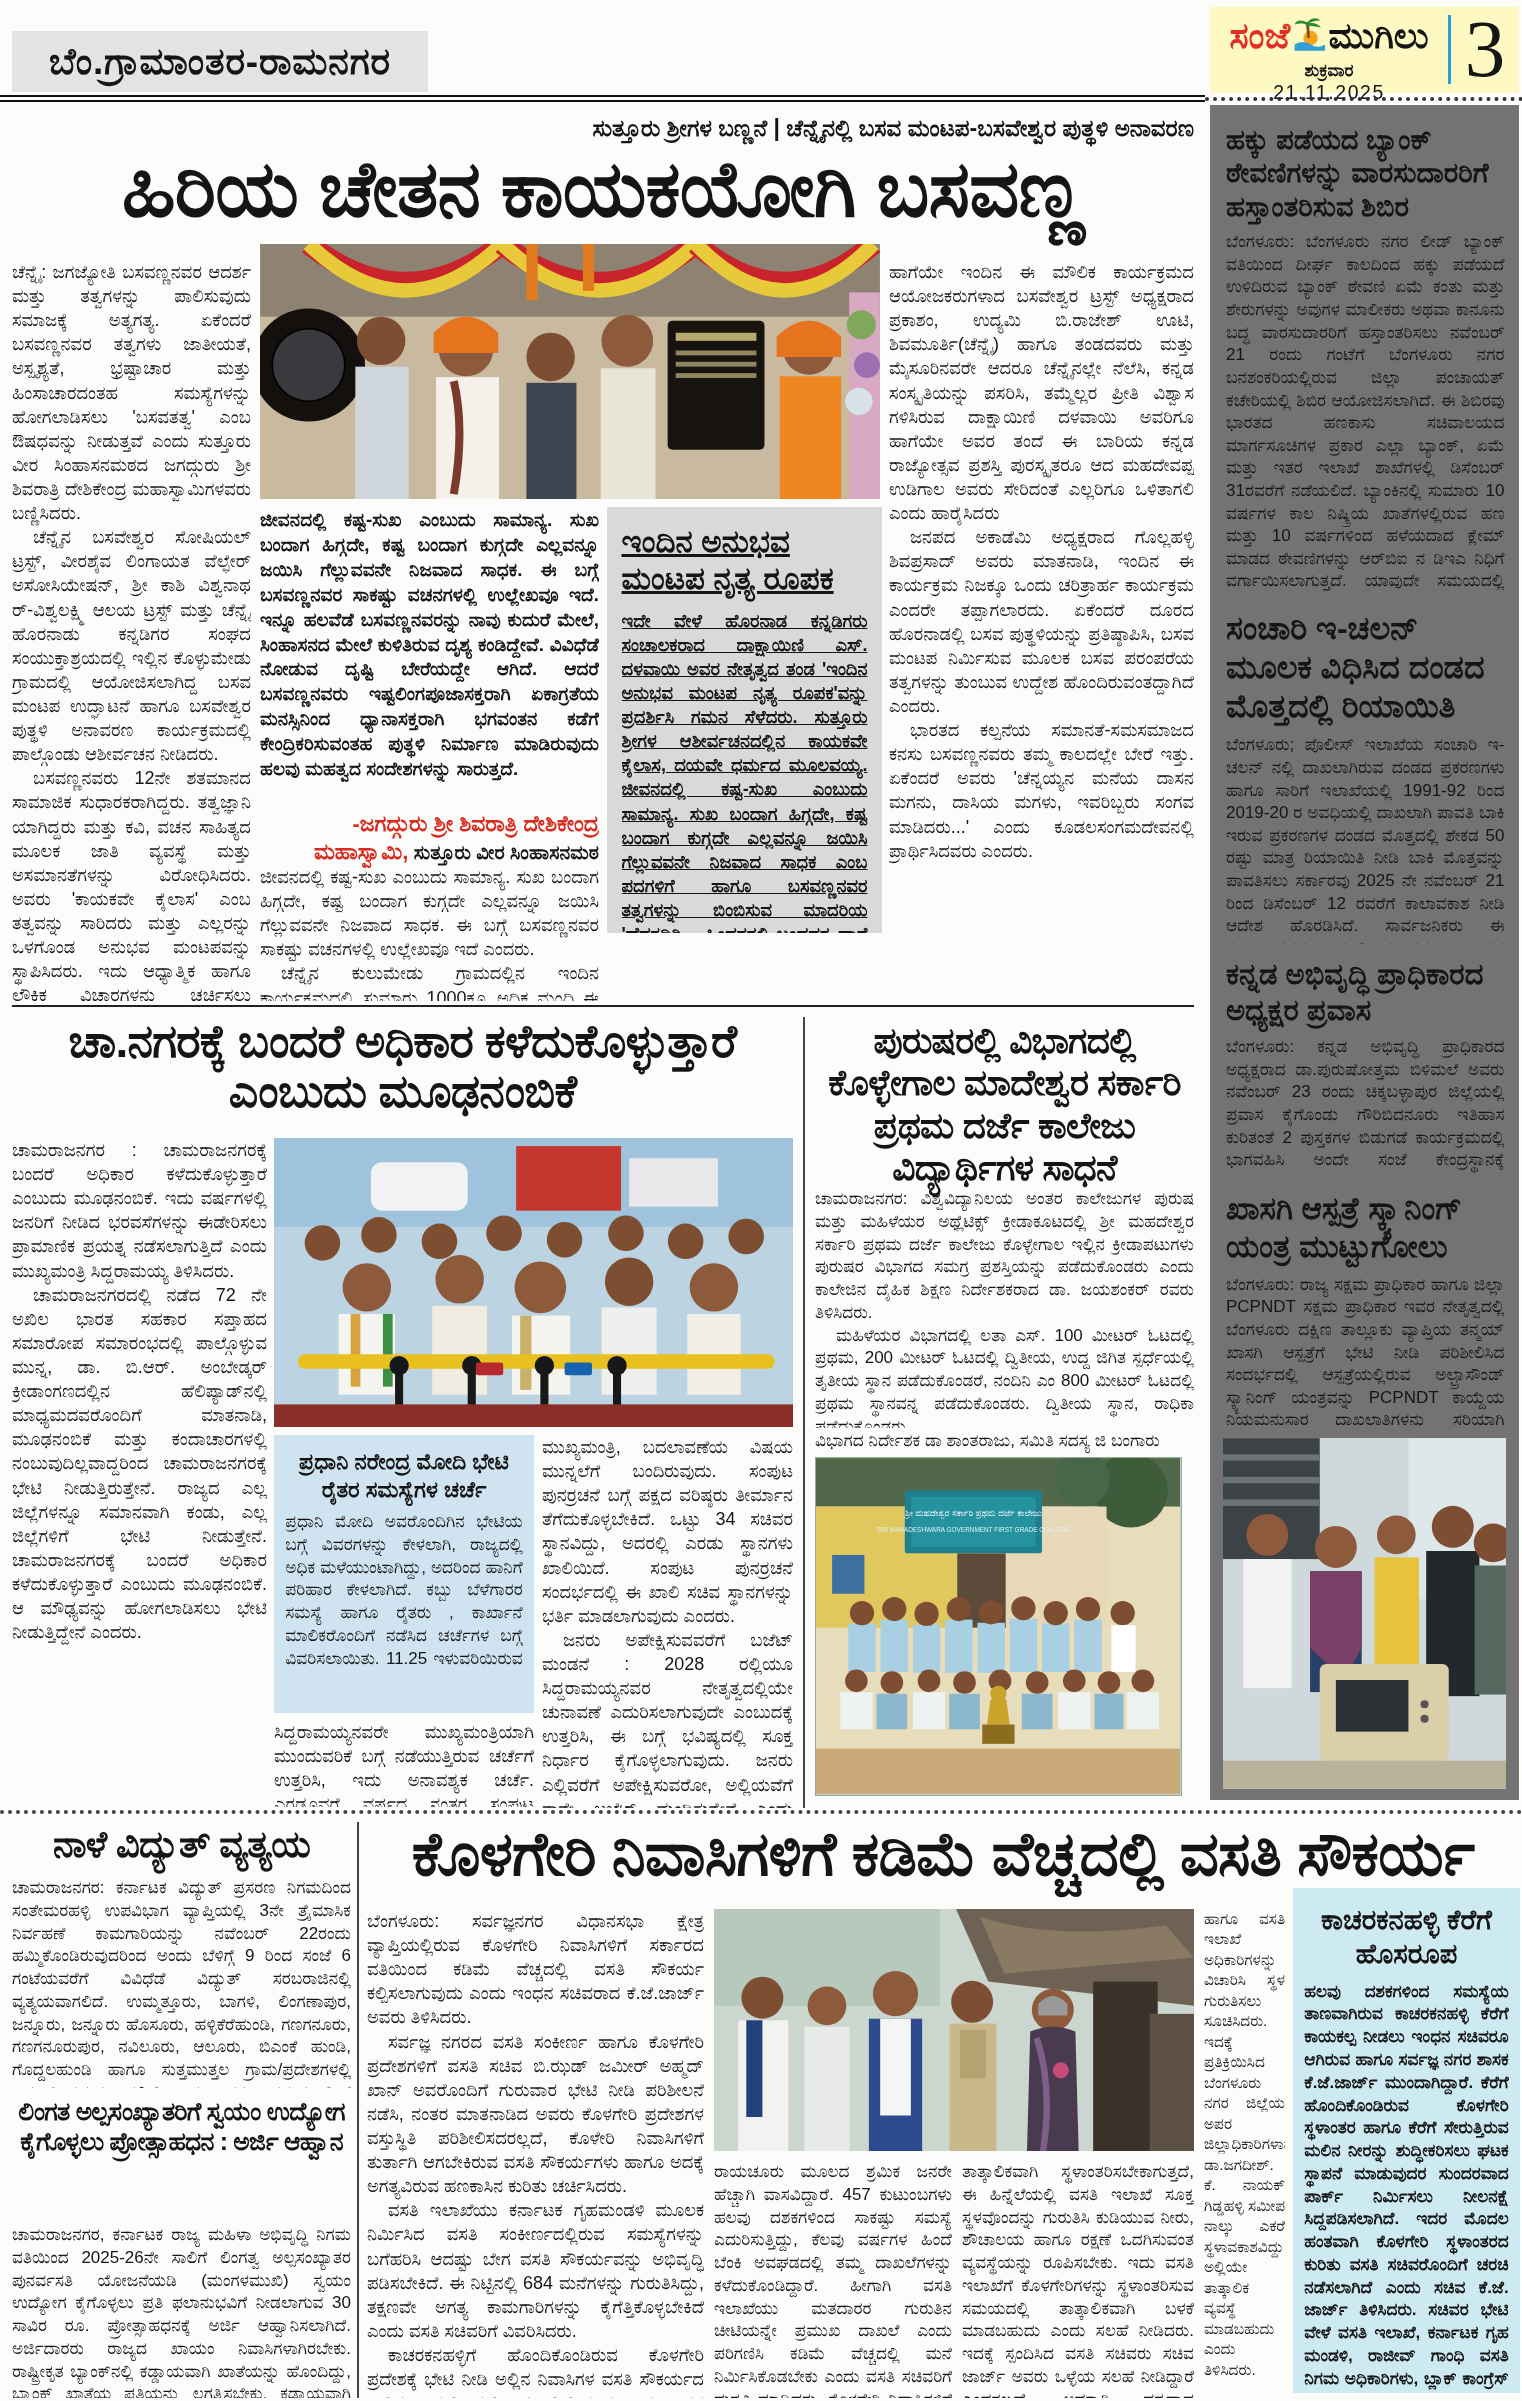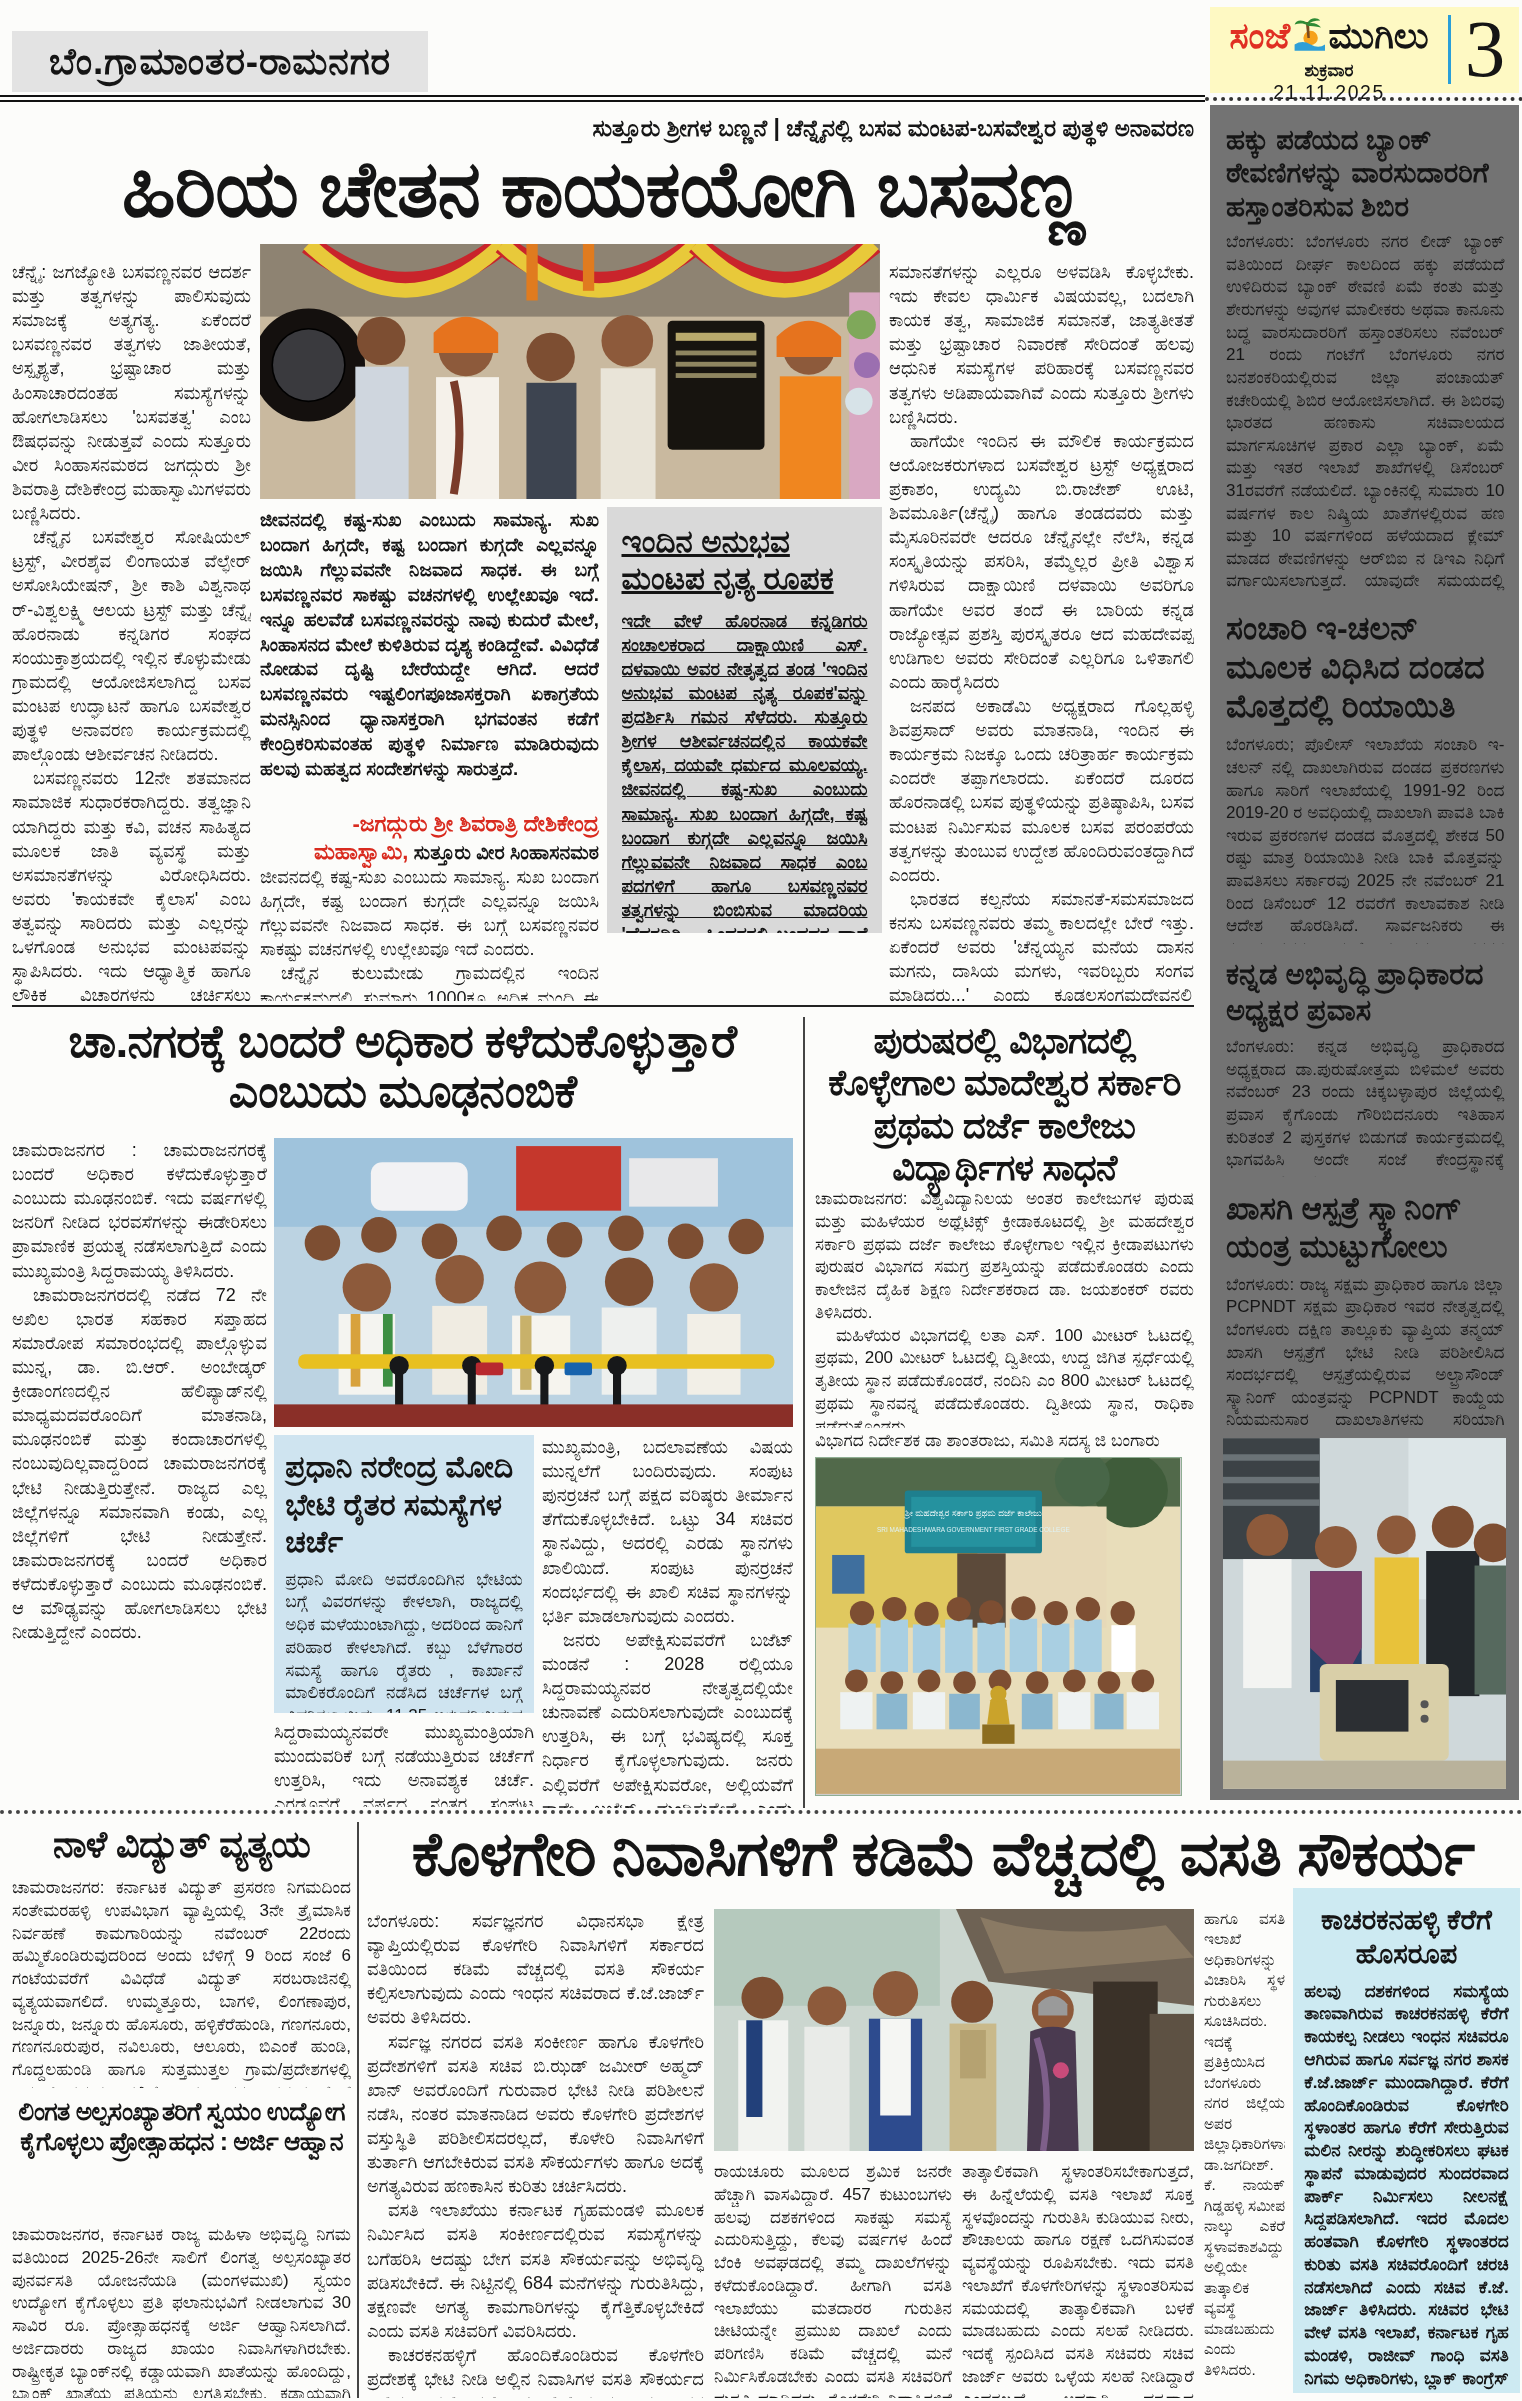--- a/index.html
+++ b/index.html
@@ -32,21 +32,21 @@
   .col { text-align:justify; overflow:hidden; font-size:18px; line-height:1.34; }
   .col p { text-indent:21px; }
   .col p:first-child { text-indent:0; }
   .bold { font-weight:bold; }
   .attr { text-align:right; font-weight:bold; font-size:19.4px; line-height:1.25; }
   .attr .red { color:#d92b1f; font-size:22px; }
   .graybox { background:#d9d9d9; padding:16px 14.5px; overflow:hidden; }
   .graybox h3 { font-size:31px; font-weight:bold; line-height:1.2; margin-bottom:11.3px; }
   .graybox .col { font-weight:bold; font-size:18px; }
   .bluebox { background:#cfe4f0; padding:13px 11.3px; overflow:hidden; }
-  .bluebox h3 { font-size:30px; font-weight:bold; text-align:left; line-height:1.25; margin-bottom:8px; }
+  .bluebox h3 { font-size:22px; font-weight:bold; text-align:center; line-height:1.25; margin-bottom:8px; }
   .bluebox2 { background:#cdeaf2; padding:14.5px 11.3px; overflow:hidden; }
   .bluebox2 h3 { font-size:27.4px; font-weight:bold; text-align:center; line-height:1.25; margin-bottom:9.7px; }
   .bluebox2 .col { font-weight:bold; font-size:17px; }
 
   .sidebar { background:#737373; overflow:hidden; }
   .sb-inner { position:absolute; left:16px; right:14.5px; top:18px; bottom:375px; overflow:hidden; }
   .sb-head { font-weight:bold; line-height:1.22; margin-bottom:8px; }
   .sb-body { text-align:justify; font-size:17px; line-height:1.33; overflow:hidden; margin-bottom:13px; }
   .vrule { background:#444; width:1.6px; }
   .hrule { background:#222; height:1.6px; }
@@ -184,21 +184,20 @@
       <path d="M640 115 Q680 75 720 115 L720 140 L640 140 Z" fill="#e6731e"></path>
       <rect x="644" y="164" width="76" height="152" fill="#f0861f"></rect>
       <rect x="730" y="60" width="38" height="256" fill="#d9a8c2"></rect>
       <circle cx="745" cy="100" r="18" fill="#7fa85a"></circle>
         <circle cx="752" cy="150" r="16" fill="#9b6fb0"></circle>
         <circle cx="742" cy="195" r="17" fill="#d7e3e8"></circle>
     </svg>
   </div>
 
   <div class="abs col" style="left:889px; top:260px; width:305px; height:741px;">
-      <p>ಸಮಾನತೆಗಳನ್ನು ಎಲ್ಲರೂ ಅಳವಡಿಸಿ ಕೊಳ್ಳಬೇಕು. ಇದು ಕೇವಲ ಧಾರ್ಮಿಕ ವಿಷಯವಲ್ಲ, ಬದಲಾಗಿ ಕಾಯಕ ತತ್ವ, ಸಾಮಾಜಿಕ ಸಮಾನತೆ, ಜಾತ್ಯತೀತತೆ ಮತ್ತು ಭ್ರಷ್ಟಾಚಾರ ನಿವಾರಣೆ ಸೇರಿದಂತೆ ಹಲವು ಆಧುನಿಕ ಸಮಸ್ಯೆಗಳ ಪರಿಹಾರಕ್ಕೆ ಬಸವಣ್ಣನವರ ತತ್ವಗಳು ಅಡಿಪಾಯವಾಗಿವೆ ಎಂದು ಸುತ್ತೂರು ಶ್ರೀಗಳು ಬಣ್ಣಿಸಿದರು.</p>
       <p>ಹಾಗೆಯೇ ಇಂದಿನ ಈ ಮೌಲಿಕ ಕಾರ್ಯಕ್ರಮದ ಆಯೋಜಕರುಗಳಾದ ಬಸವೇಶ್ವರ ಟ್ರಸ್ಟ್ ಅಧ್ಯಕ್ಷರಾದ ಪ್ರಕಾಶಂ, ಉದ್ಯಮಿ ಬಿ.ರಾಜೇಶ್ ಊಟಿ, ಶಿವಮೂರ್ತಿ(ಚೆನ್ನೈ) ಹಾಗೂ ತಂಡದವರು ಮತ್ತು ಮೈಸೂರಿನವರೇ ಆದರೂ ಚೆನ್ನೈನಲ್ಲೇ ನೆಲೆಸಿ, ಕನ್ನಡ ಸಂಸ್ಕೃತಿಯನ್ನು ಪಸರಿಸಿ, ತಮ್ಮೆಲ್ಲರ ಪ್ರೀತಿ ವಿಶ್ವಾಸ ಗಳಿಸಿರುವ ದಾಕ್ಷಾಯಿಣಿ ದಳವಾಯಿ ಅವರಿಗೂ ಹಾಗೆಯೇ ಅವರ ತಂದೆ ಈ ಬಾರಿಯ ಕನ್ನಡ ರಾಜ್ಯೋತ್ಸವ ಪ್ರಶಸ್ತಿ ಪುರಸ್ಕೃತರೂ ಆದ ಮಹದೇವಪ್ಪ ಉಡಿಗಾಲ ಅವರು ಸೇರಿದಂತೆ ಎಲ್ಲರಿಗೂ ಒಳಿತಾಗಲಿ ಎಂದು ಹಾರೈಸಿದರು</p>
       <p>ಜನಪದ ಅಕಾಡೆಮಿ ಅಧ್ಯಕ್ಷರಾದ ಗೊಲ್ಲಹಳ್ಳಿ ಶಿವಪ್ರಸಾದ್ ಅವರು ಮಾತನಾಡಿ, ಇಂದಿನ ಈ ಕಾರ್ಯಕ್ರಮ ನಿಜಕ್ಕೂ ಒಂದು ಚರಿತ್ರಾರ್ಹ ಕಾರ್ಯಕ್ರಮ ಎಂದರೇ ತಪ್ಪಾಗಲಾರದು. ಏಕೆಂದರೆ ದೂರದ ಹೊರನಾಡಲ್ಲಿ ಬಸವ ಪುತ್ಥಳಿಯನ್ನು ಪ್ರತಿಷ್ಠಾಪಿಸಿ, ಬಸವ ಮಂಟಪ ನಿರ್ಮಿಸುವ ಮೂಲಕ ಬಸವ ಪರಂಪರೆಯ ತತ್ವಗಳನ್ನು ತುಂಬುವ ಉದ್ದೇಶ ಹೊಂದಿರುವಂತದ್ದಾಗಿದೆ ಎಂದರು.</p>
       <p>ಭಾರತದ ಕಲ್ಪನೆಯ ಸಮಾನತೆ-ಸಮಸಮಾಜದ ಕನಸು ಬಸವಣ್ಣನವರು ತಮ್ಮ ಕಾಲದಲ್ಲೇ ಬೇರೆ ಇತ್ತು. ಏಕೆಂದರೆ ಅವರು 'ಚೆನ್ನಯ್ಯನ ಮನೆಯ ದಾಸನ ಮಗನು, ದಾಸಿಯ ಮಗಳು, ಇವರಿಬ್ಬರು ಸಂಗವ ಮಾಡಿದರು...' ಎಂದು ಕೂಡಲಸಂಗಮದೇವನಲ್ಲಿ ಪ್ರಾರ್ಥಿಸಿದವರು ಎಂದರು.</p>
     </div>
 
   <div class="abs col bold" style="left:260px; top:508px; width:339px; height:297px; font-size:18.6px;">
     <p>ಜೀವನದಲ್ಲಿ ಕಷ್ಟ-ಸುಖ ಎಂಬುದು ಸಾಮಾನ್ಯ. ಸುಖ ಬಂದಾಗ ಹಿಗ್ಗದೇ, ಕಷ್ಟ ಬಂದಾಗ ಕುಗ್ಗದೇ ಎಲ್ಲವನ್ನೂ ಜಯಿಸಿ ಗೆಲ್ಲುವವನೇ ನಿಜವಾದ ಸಾಧಕ. ಈ ಬಗ್ಗೆ ಬಸವಣ್ಣನವರ ಸಾಕಷ್ಟು ವಚನಗಳಲ್ಲಿ ಉಲ್ಲೇಖವೂ ಇದೆ. ಇನ್ನೂ ಹಲವೆಡೆ ಬಸವಣ್ಣನವರನ್ನು ನಾವು ಕುದುರೆ ಮೇಲೆ, ಸಿಂಹಾಸನದ ಮೇಲೆ ಕುಳಿತಿರುವ ದೃಶ್ಯ ಕಂಡಿದ್ದೇವೆ. ವಿವಿಧೆಡೆ ನೋಡುವ ದೃಷ್ಟಿ ಬೇರೆಯದ್ದೇ ಆಗಿದೆ. ಆದರೆ ಬಸವಣ್ಣನವರು ಇಷ್ಟಲಿಂಗಪೂಜಾಸಕ್ತರಾಗಿ ಏಕಾಗ್ರತೆಯ ಮನಸ್ಸಿನಿಂದ ಧ್ಯಾನಾಸಕ್ತರಾಗಿ ಭಗವಂತನ ಕಡೆಗೆ ಕೇಂದ್ರಿಕರಿಸುವಂತಹ ಪುತ್ಥಳಿ ನಿರ್ಮಾಣ ಮಾಡಿರುವುದು ಹಲವು ಮಹತ್ವದ ಸಂದೇಶಗಳನ್ನು ಸಾರುತ್ತದೆ.</p>
   </div>
   <div class="abs attr" style="left:260px; top:810px; width:339px;">
     <span class="red">-ಜಗದ್ಗುರು ಶ್ರೀ ಶಿವರಾತ್ರಿ ದೇಶಿಕೇಂದ್ರ ಮಹಾಸ್ವಾಮಿ,</span>

